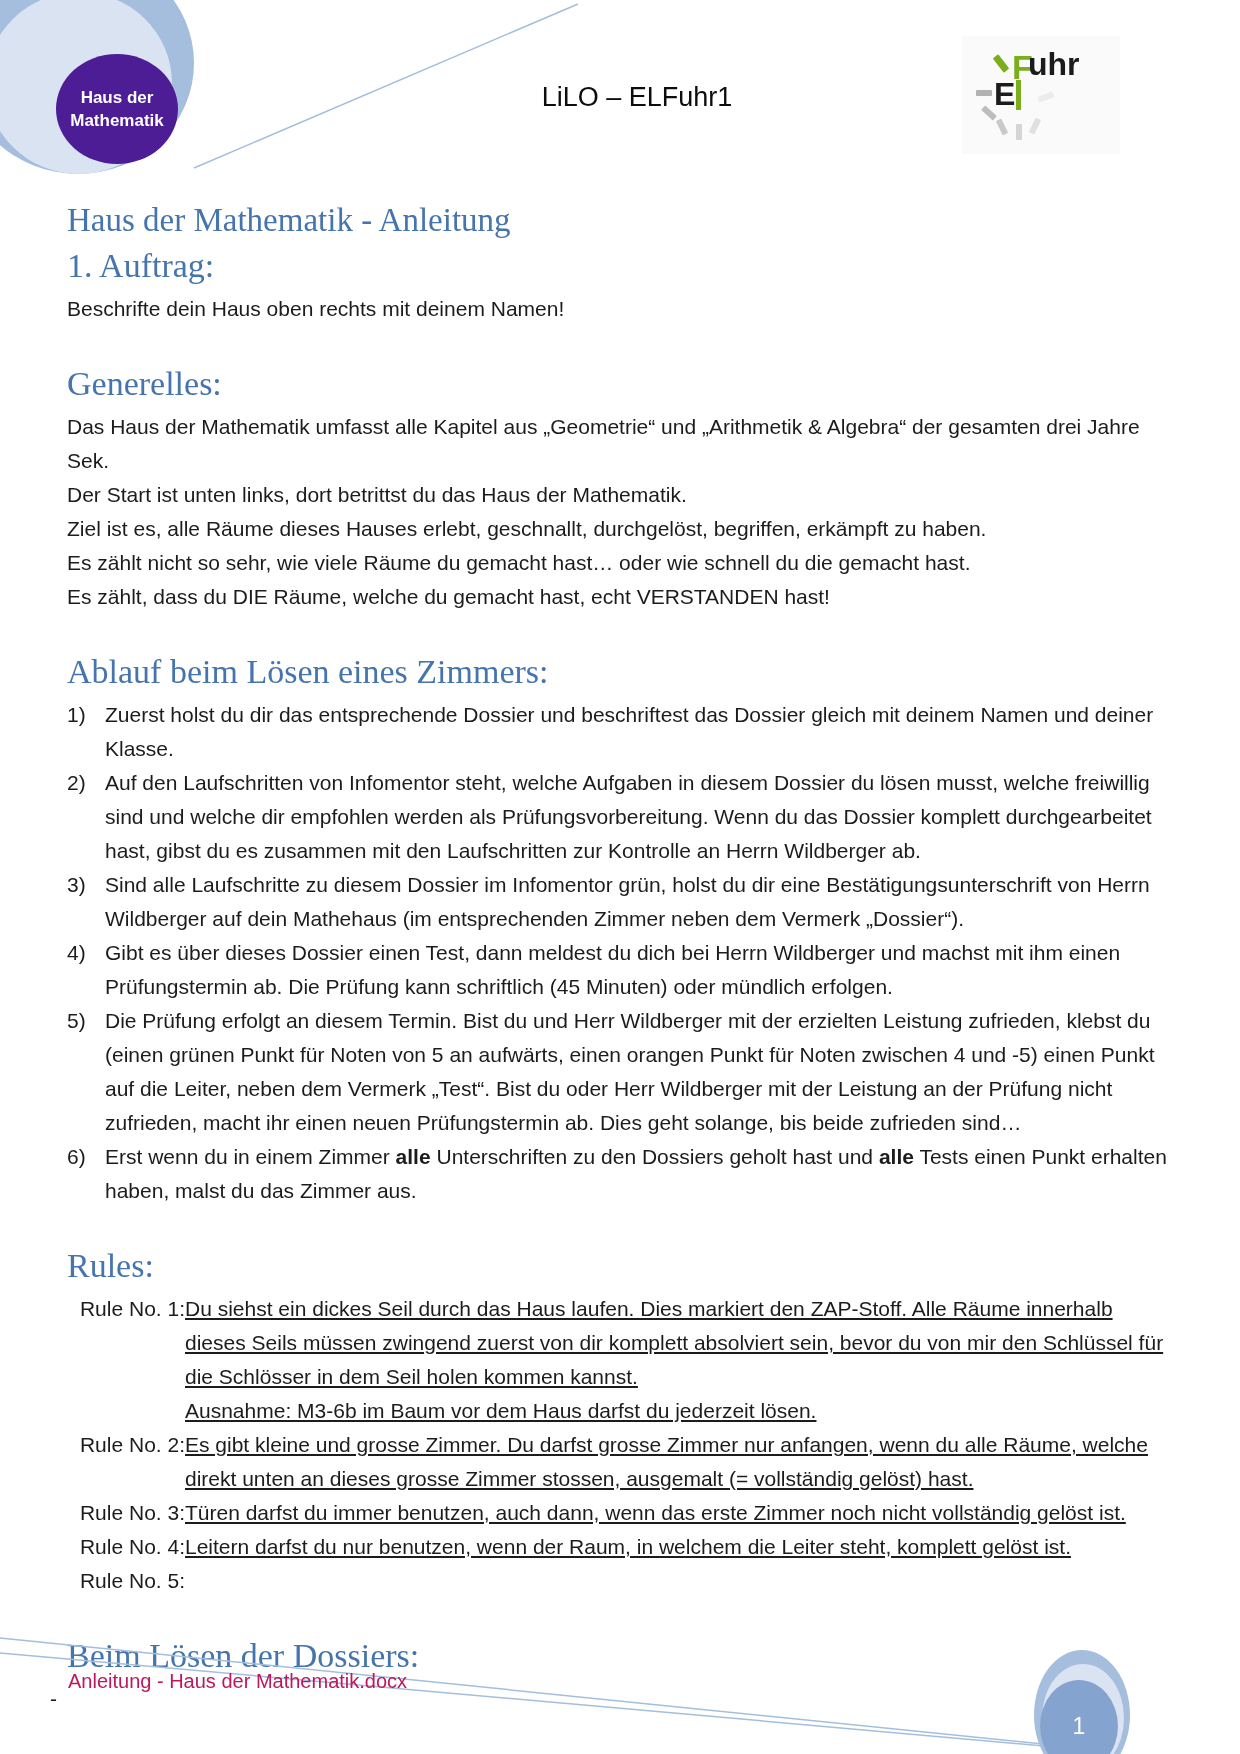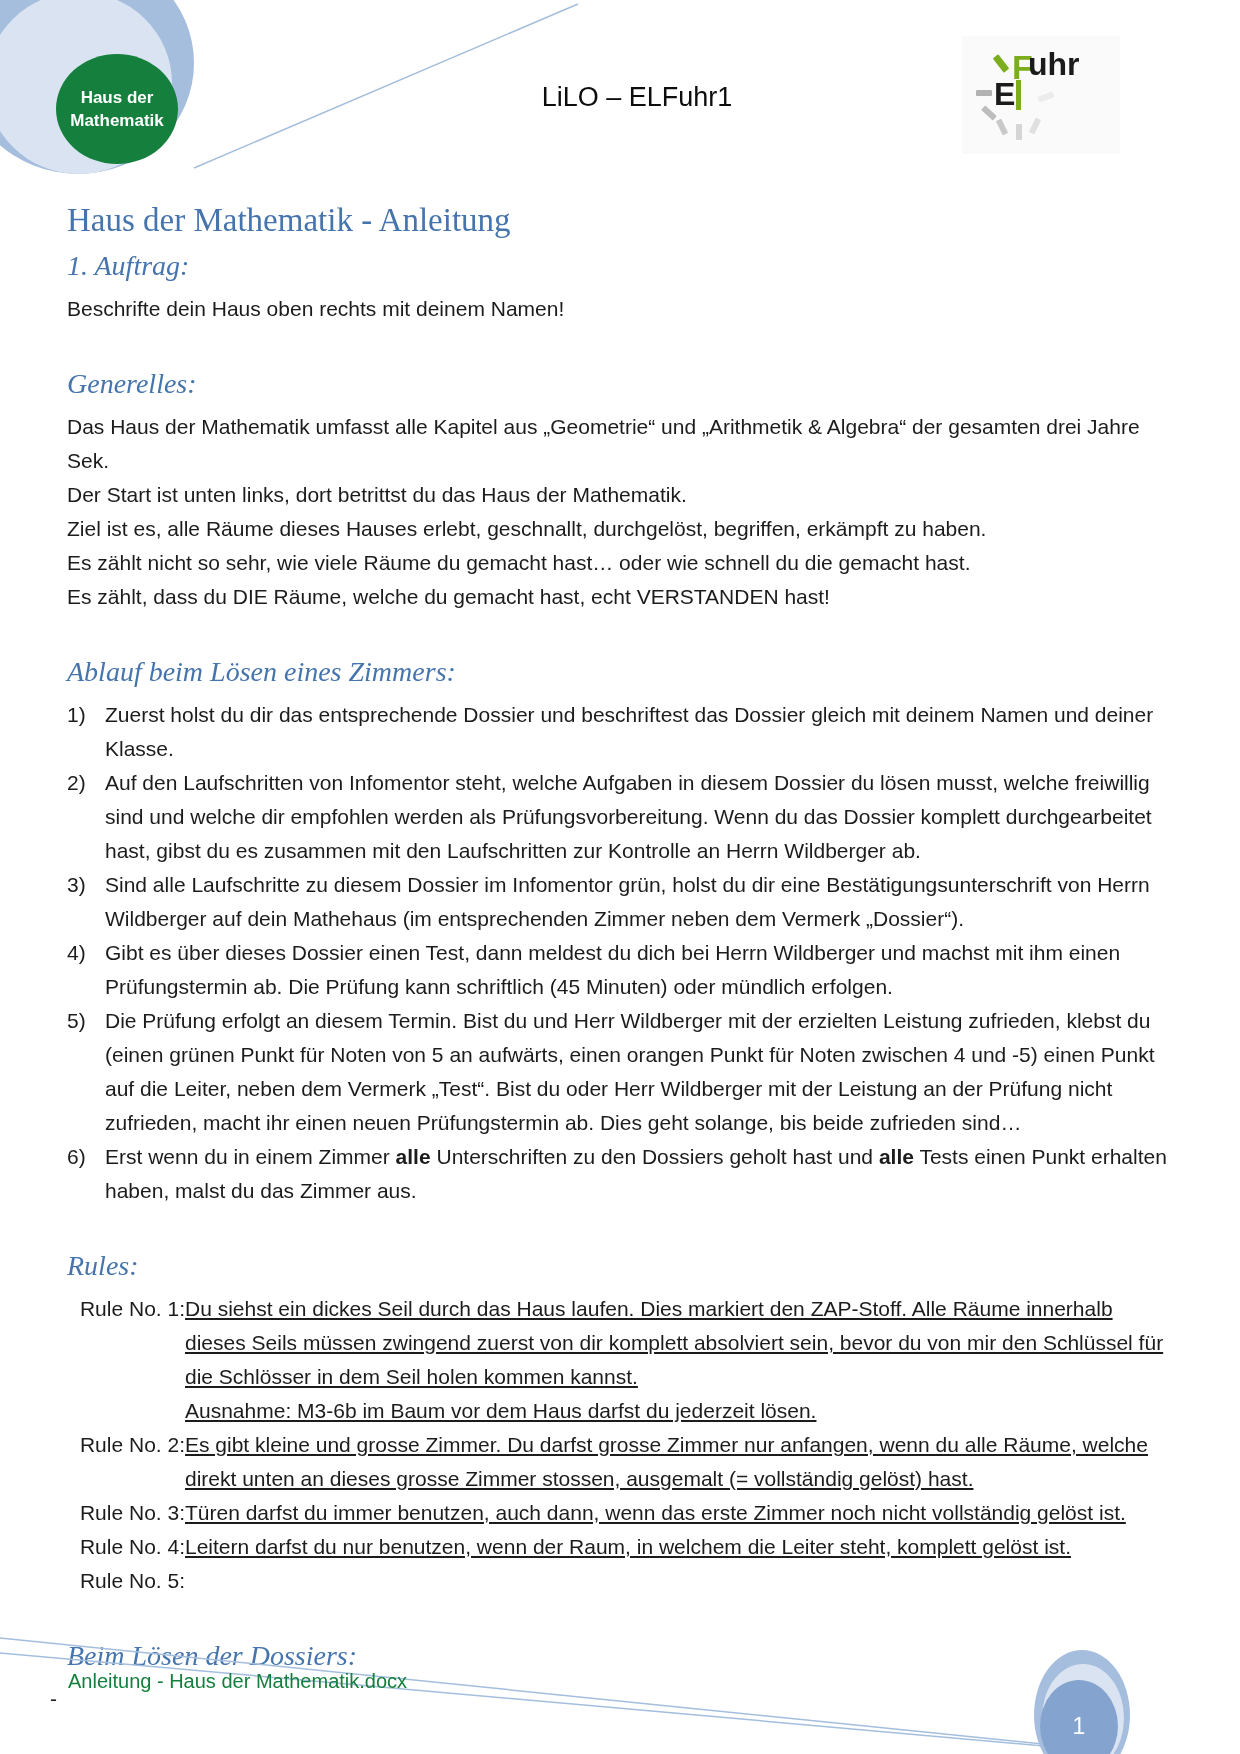--- a/index.html
+++ b/index.html
@@ -9,21 +9,21 @@
     background:#ffffff;
     overflow:hidden;
     font-family:"Liberation Sans",sans-serif;
     color:#1c1c1c;
   }
   
   .bubble{position:absolute;border-radius:50%;}
   .bubble-outer{left:-38px;top:-48px;width:232px;height:222px;background:#a6bedd;}
   .bubble-mid{left:-14px;top:-8px;width:186px;height:182px;background:#d9e3f1;}
   .bubble-core{
-    left:56px;top:54px;width:122px;height:110px;background:#15803d;
+    left:56px;top:54px;width:122px;height:110px;background:#4c1d95;
     display:flex;flex-direction:column;align-items:center;justify-content:center;
     color:#fff;font-weight:bold;font-size:17px;line-height:23px;text-align:center;
   }
   .hdr-line{position:absolute;left:0;top:0;pointer-events:none;}
   .doc-title{
     position:absolute;left:0;top:82px;width:1216px;
     text-align:center;padding-left:58px;box-sizing:border-box;
     font-size:27px;color:#0d0d0d;
   }
   
@@ -44,37 +44,37 @@
   
   .main{
     position:absolute;left:67px;top:200px;width:1110px;
     font-size:21px;line-height:34px;
   }
   h1,h2{
     font-family:"Liberation Serif",serif;font-weight:normal;
     color:#4674ad;margin:0;
   }
   h1{font-size:33px;line-height:40px;margin-bottom:8px;}
-  h2{font-size:28px;line-height:36px;margin:40px 0 8px 0;font-style:italic;}
+  h2{font-size:34px;line-height:36px;margin:40px 0 8px 0;}
   h1 + h2{margin-top:8px;}
   .pline{margin:0;}
   ol.steps,ul.dashes{list-style:none;margin:0;padding:0;}
   ol.steps li{display:flex;margin:0;}
   ol.steps .num{width:38px;flex:none;}
   ol.steps .step-text{flex:1;}
   .rule{display:flex;margin:0;}
   .rule-label{width:118px;flex:none;text-align:right;}
   .rule-text{flex:1;text-decoration:underline;}
   ul.dashes{margin-left:-17px;}
   ul.dashes li{display:flex;}
   ul.dashes .dash{width:55px;flex:none;}
   strong{font-weight:bold;}
   
   .ftr-lines{position:absolute;left:0;top:1620px;pointer-events:none;}
-  .ftr-filename{position:absolute;left:68px;top:1670px;font-size:20px;color:#15803d;}
+  .ftr-filename{position:absolute;left:68px;top:1670px;font-size:20px;color:#be185d;}
   .pagenum-outer{left:1034px;top:1650px;width:96px;height:130px;background:#a6bedd;}
   .pagenum-mid{left:1042px;top:1664px;width:82px;height:108px;background:#d9e3f1;}
   .pagenum-core{
     left:1040px;top:1680px;width:78px;height:92px;background:#84a4cf;
     display:flex;align-items:center;justify-content:center;
     color:#fff;font-size:23px;
   }
 </style>
 </head>
 <body>

